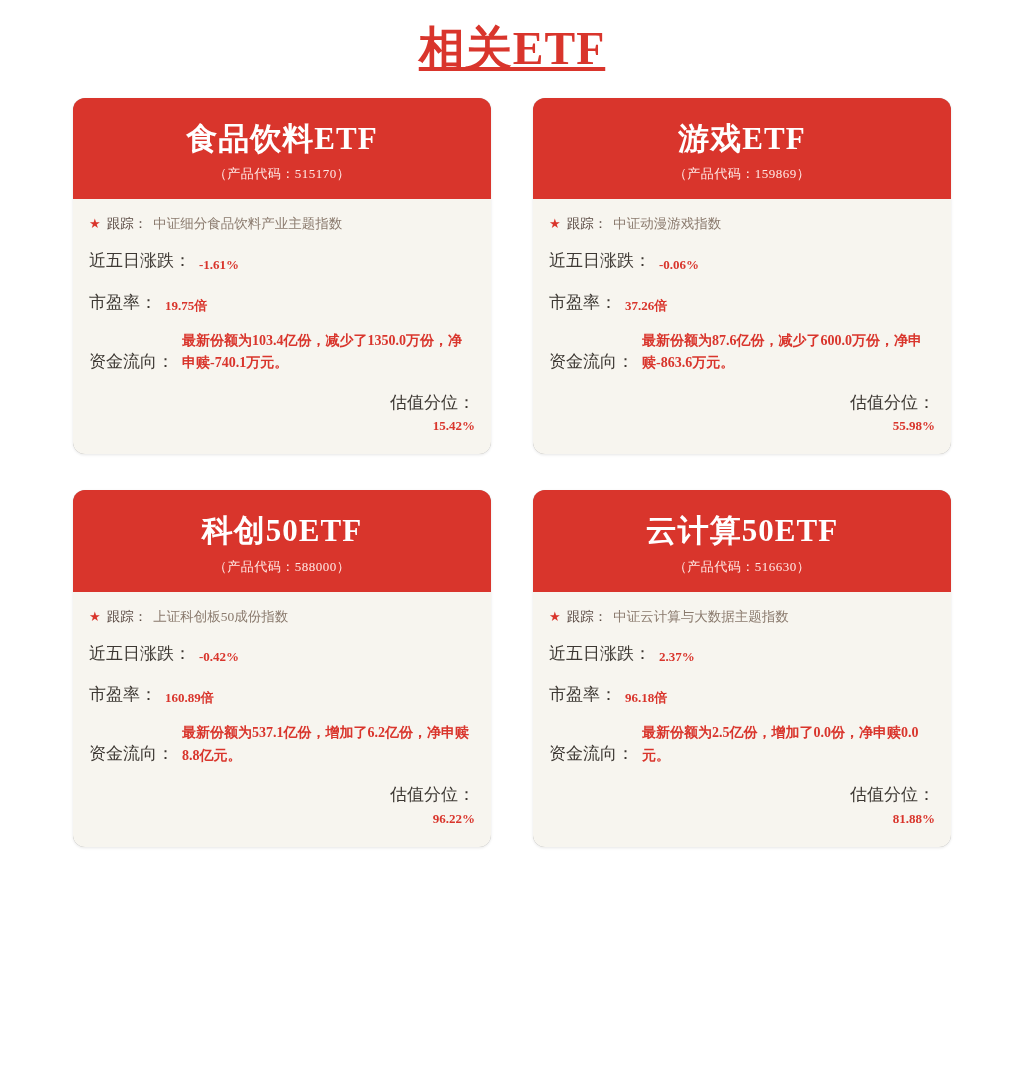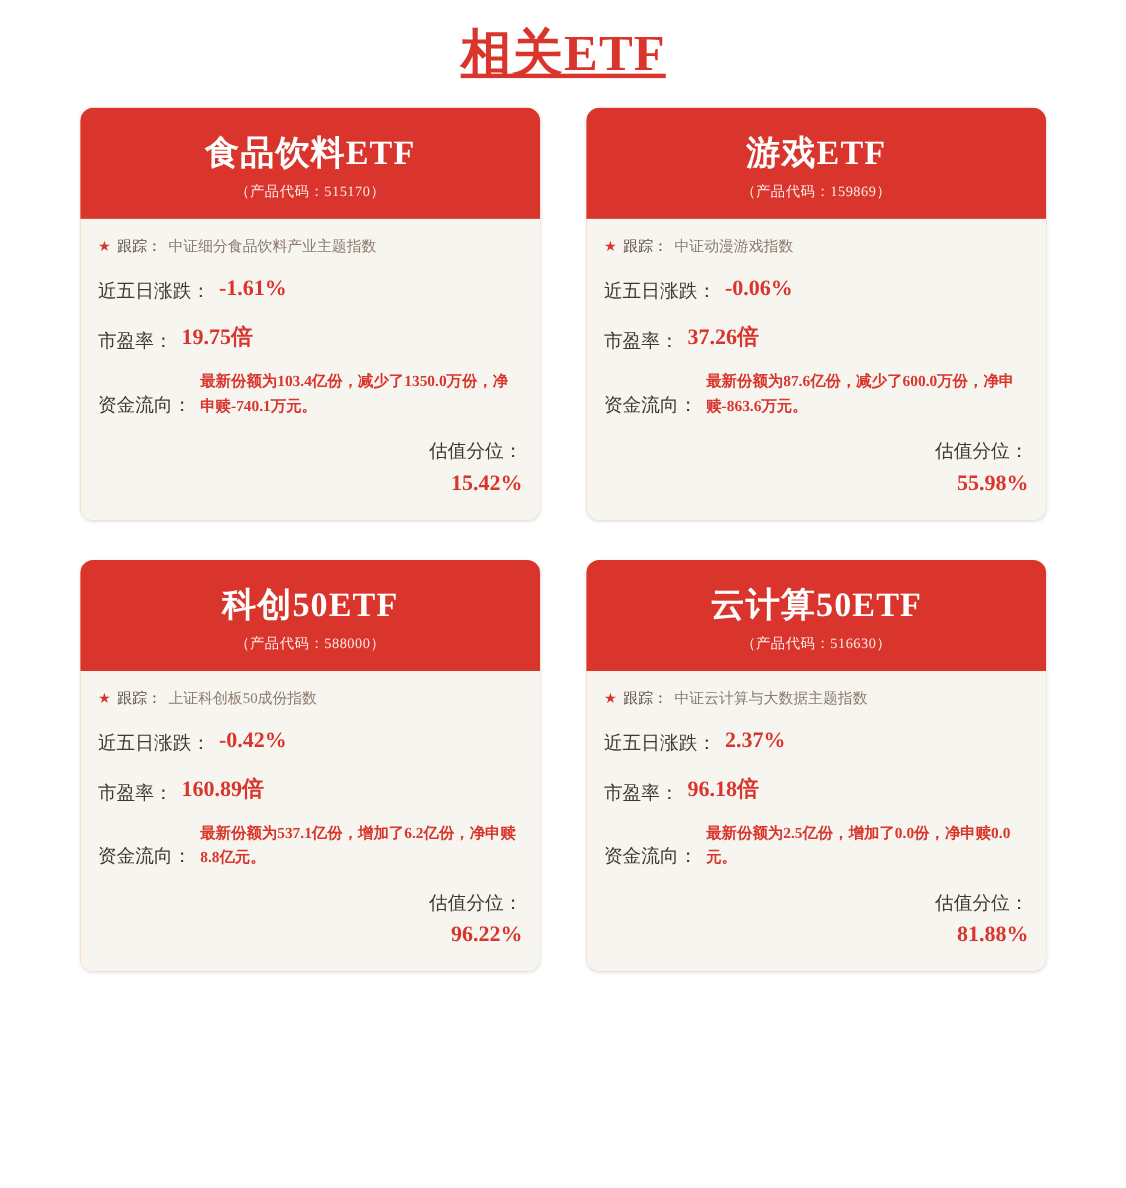--- a/index.html
+++ b/index.html
@@ -34,21 +34,21 @@
     column-gap: 42px;
     row-gap: 36px;
     justify-content: center;
     padding: 0 80px;
     box-sizing: border-box;
   }
   .card {
     border-radius: 12px;
     overflow: hidden;
     box-shadow: 0 1px 3px rgba(0,0,0,0.10);
-    background: #fdba74;
+    background: #a3a3a3;
     display: flex;
     flex-direction: column;
   }
   .card-header {
     background: #d9352c;
     color: #ffffff;
     text-align: center;
     padding: 22px 10px 16px 10px;
   }
   .card-name {
@@ -96,21 +96,21 @@
   .row:last-child { margin-bottom: 0; flex-direction: column; }
   .row-label {
     color: #3d3833;
     font-size: 17px;
     white-space: nowrap;
     flex: 0 0 auto;
     padding-top: 1px;
   }
   .row-value {
     color: #d9352c;
-    font-size: 20px;
+    font-size: 13px;
     font-weight: bold;
     margin-left: 8px;
   }
   .row-value.flow {
     font-size: 14px;
     line-height: 1.6;
   }
 </style>
 </head>
 <body>

